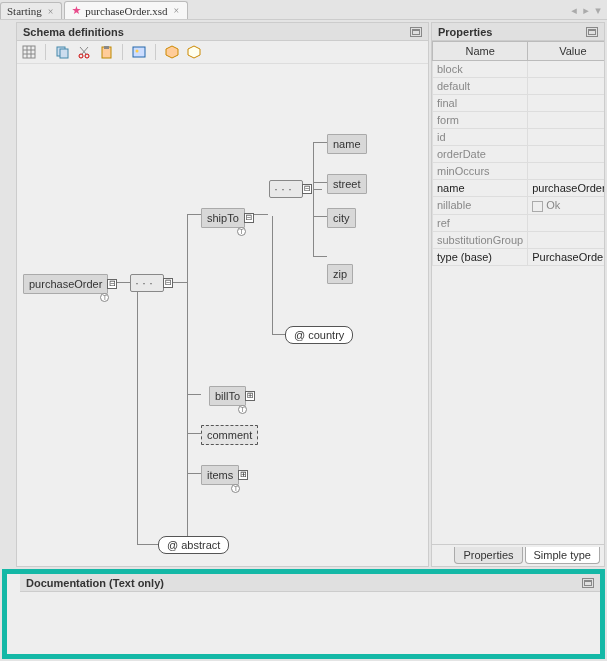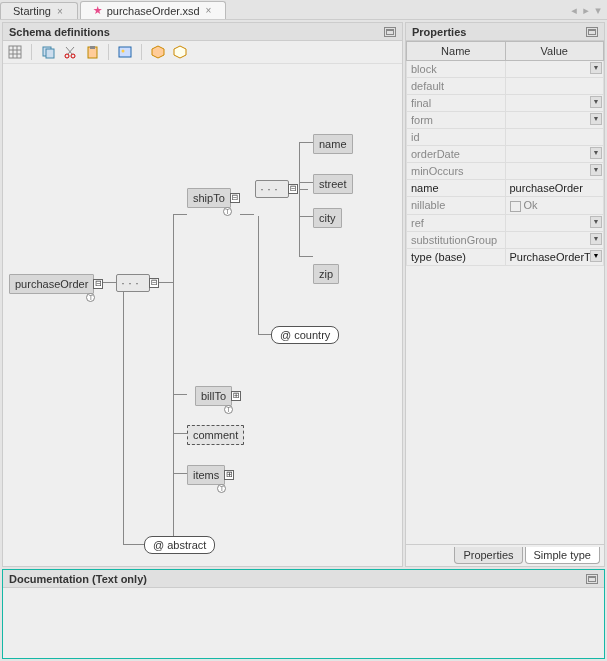--- a/index.html
+++ b/index.html
@@ -18,43 +18,45 @@
     background: #e4e4e4;
     display: flex;
     border-bottom: 1px solid #ccc;
     align-items: flex-end;
     position: relative;
   }
   .tab {
     display: flex;
     align-items: center;
     gap: 4px;
-    padding: 2px 12px;
+    padding: 2px 6px;
     border: 1px solid #bbb;
     border-bottom: none;
     background: #e9e9e9;
     border-radius: 3px 3px 0 0;
     margin-right: 2px;
     cursor: pointer;
+    font-family: Liberation Serif, serif;
   }
   .tab.active { background: #f7f7f7; }
   .tab .close { color: #888; font-size: 10px; padding: 0 2px; }
   .tab .star { color: #e84c8b; font-size: 11px; }
   .top-right-icons {
     position: absolute;
     right: 4px;
     top: 4px;
     color: #aaa;
     display: flex;
     gap: 2px;
   }
   .top-right-icons span { width: 10px; text-align: center; }
   .main-split {
     display: flex;
     height: calc(100% - 20px - 92px);
+    margin-left: 14px;
   }
   .schema-panel {
     flex: 1;
     background: #eeeeee;
     border: 1px solid #ccc;
     margin: 2px;
     display: flex;
     flex-direction: column;
     position: relative;
   }
@@ -159,21 +161,21 @@
   .line.v { width: 1px; }
   .attr-node {
     position: absolute;
     background: #fff;
     border: 1px solid #555;
     border-radius: 8px;
     padding: 2px 8px;
     font-size: 11px;
   }
   .properties-panel {
-    width: 200px;
+    width: 174px;
     margin: 2px 2px 2px 0;
     background: #eeeeee;
     border: 1px solid #ccc;
     display: flex;
     flex-direction: column;
   }
   .prop-table {
     flex: 1;
     overflow: auto;
   }
@@ -226,21 +228,22 @@
     padding: 2px 8px;
     background: #e4e4e4;
     font-size: 11px;
     cursor: pointer;
   }
   .btab.active { background: #fff; }
   .docs-section {
     height: 90px;
     margin: 0 2px 2px 2px;
     background: #eeeeee;
-    border: 1px solid #14b8a6;
+    border: 5px solid #14b8a6;
+    padding-left: 13px;
   }
   .docs-table {
     width: 100%;
     border-collapse: collapse;
   }
   .docs-table th, .docs-table td {
     border: 1px solid #ccc;
     padding: 3px;
     font-weight: normal;
     background: #e8e8e8;
@@ -362,21 +365,21 @@
       <div class="node gray" style="left:6px;top:210px">
         <span>purchaseOrder</span>
         <span class="exp">⊟</span>
         <span class="tin">T</span>
       </div>
 
       <div class="seq-box" style="left:113px;top:210px">
         <span class="exp">⊟</span>
       </div>
 
-      <div class="node gray" style="left:184px;top:124px">
+      <div class="node gray" style="left:184px;top:144px">
         <span>shipTo</span>
         <span class="exp">⊟</span>
         <span class="tin">T</span>
       </div>
       <div class="node gray" style="left:192px;top:322px">
         <span>billTo</span>
         <span class="exp">⊞</span>
         <span class="tin">T</span>
       </div>
       <div class="node dashed" style="left:184px;top:361px">

